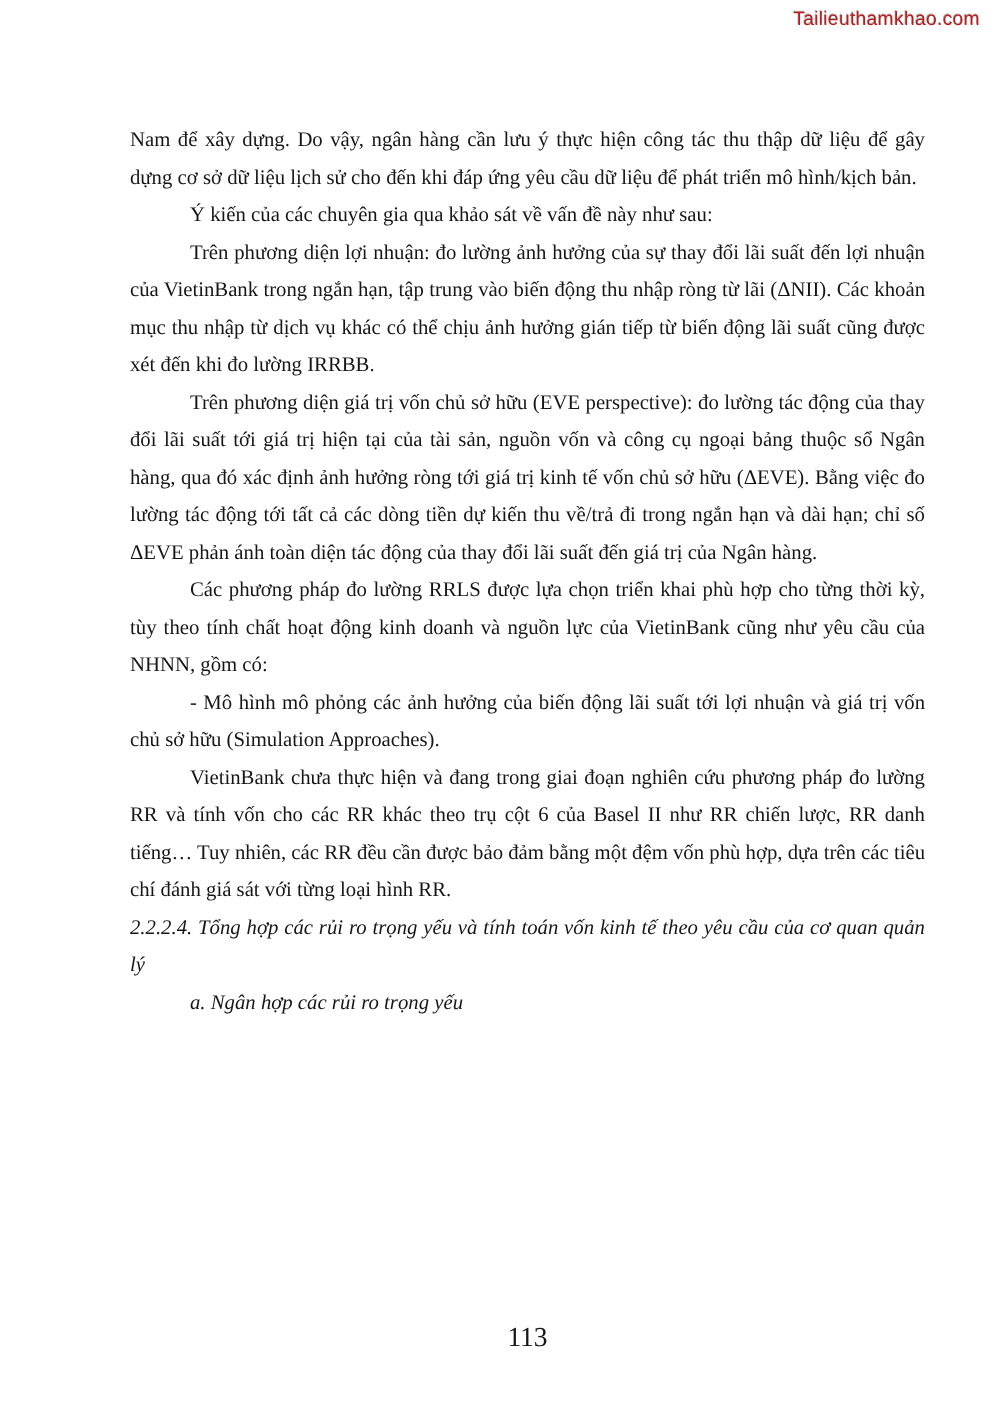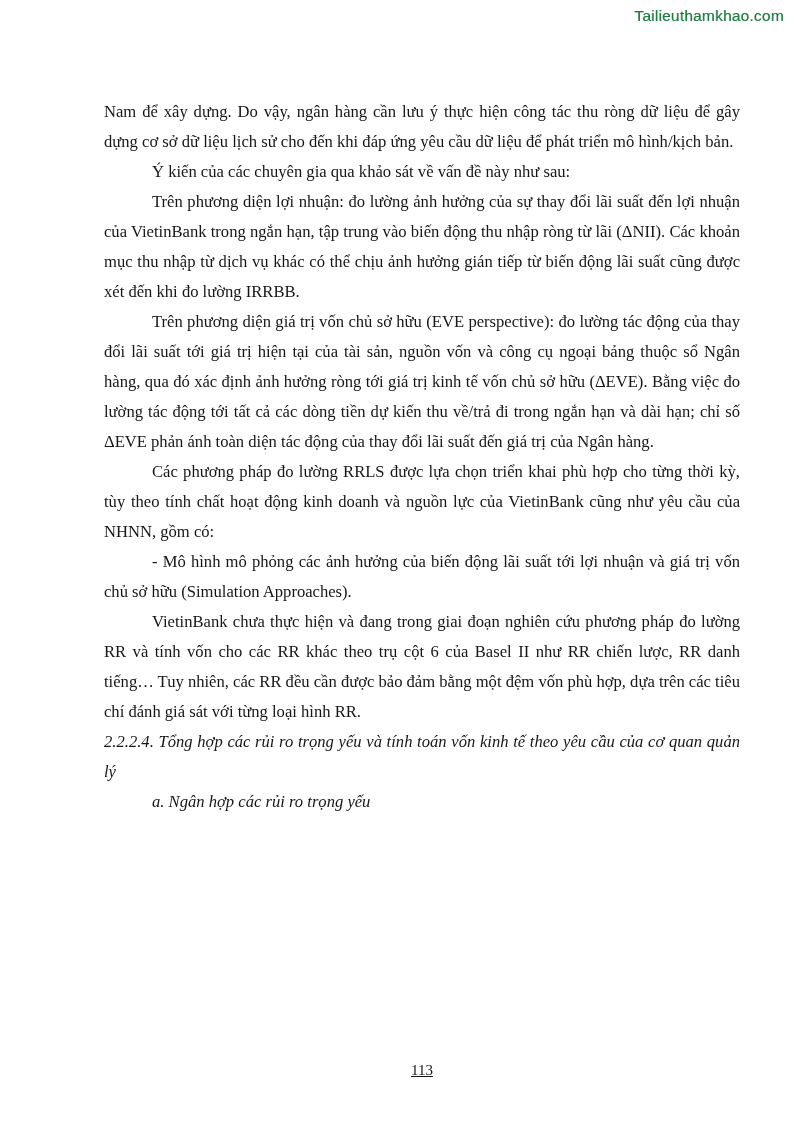--- a/index.html
+++ b/index.html
@@ -16,21 +16,21 @@
     font-family: "Liberation Serif", "DejaVu Serif", serif;
     color: #161616;
   }
   .watermark {
     position: absolute;
     top: 7px;
     right: 10px;
     font-family: "Liberation Sans", "DejaVu Sans", sans-serif;
     font-size: 15.5px;
     letter-spacing: 0.2px;
-    color: #15803d;
+    color: #b91c1c;
     text-shadow: -0.5px -0.5px 0 #b5b5b5, 0.5px 0.5px 0 #ffffff;
     user-select: none;
   }
   .content {
     position: absolute;
     left: 104px;
     top: 97px;
     width: 636px;
   }
   .content p {
@@ -45,34 +45,33 @@
   }
   .content p.italic {
     font-style: italic;
   }
   .page-footer {
     position: absolute;
     left: 104px;
     width: 636px;
     top: 1055px;
     text-align: center;
-    font-size: 15px;
+    font-size: 22px;
     line-height: 30px;
-    text-decoration: underline;
   }
 </style>
 </head>
 <body>
 
 <div class="page">
 
   <div class="watermark">Tailieuthamkhao.com</div>
 
   <div class="content">
-    <p>Nam để xây dựng. Do vậy, ngân hàng cần lưu ý thực hiện công tác thu ròng dữ liệu để gây dựng cơ sở dữ liệu lịch sử cho đến khi đáp ứng yêu cầu dữ liệu để phát triển mô hình/kịch bản.</p>
+    <p>Nam để xây dựng. Do vậy, ngân hàng cần lưu ý thực hiện công tác thu thập dữ liệu để gây dựng cơ sở dữ liệu lịch sử cho đến khi đáp ứng yêu cầu dữ liệu để phát triển mô hình/kịch bản.</p>
     <p class="indent">Ý kiến của các chuyên gia qua khảo sát về vấn đề này như sau:</p>
     <p class="indent">Trên phương diện lợi nhuận: đo lường ảnh hưởng của sự thay đổi lãi suất đến lợi nhuận của VietinBank trong ngắn hạn, tập trung vào biến động thu nhập ròng từ lãi (ΔNII). Các khoản mục thu nhập từ dịch vụ khác có thể chịu ảnh hưởng gián tiếp từ biến động lãi suất cũng được xét đến khi đo lường IRRBB.</p>
     <p class="indent">Trên phương diện giá trị vốn chủ sở hữu (EVE perspective): đo lường tác động của thay đổi lãi suất tới giá trị hiện tại của tài sản, nguồn vốn và công cụ ngoại bảng thuộc sổ Ngân hàng, qua đó xác định ảnh hưởng ròng tới giá trị kinh tế vốn chủ sở hữu (ΔEVE). Bằng việc đo lường tác động tới tất cả các dòng tiền dự kiến thu về/trả đi trong ngắn hạn và dài hạn; chỉ số ΔEVE phản ánh toàn diện tác động của thay đổi lãi suất đến giá trị của Ngân hàng.</p>
     <p class="indent">Các phương pháp đo lường RRLS được lựa chọn triển khai phù hợp cho từng thời kỳ, tùy theo tính chất hoạt động kinh doanh và nguồn lực của VietinBank cũng như yêu cầu của NHNN, gồm có:</p>
     <p class="indent">- Mô hình mô phỏng các ảnh hưởng của biến động lãi suất tới lợi nhuận và giá trị vốn chủ sở hữu (Simulation Approaches).</p>
     <p class="indent">VietinBank chưa thực hiện và đang trong giai đoạn nghiên cứu phương pháp đo lường RR và tính vốn cho các RR khác theo trụ cột 6 của Basel II như RR chiến lược, RR danh tiếng… Tuy nhiên, các RR đều cần được bảo đảm bằng một đệm vốn phù hợp, dựa trên các tiêu chí đánh giá sát với từng loại hình RR.</p>
     <p class="italic">2.2.2.4. Tổng hợp các rủi ro trọng yếu và tính toán vốn kinh tế theo yêu cầu của cơ quan quản lý</p>
     <p class="indent italic">a. Ngân hợp các rủi ro trọng yếu</p>
   </div>
 

